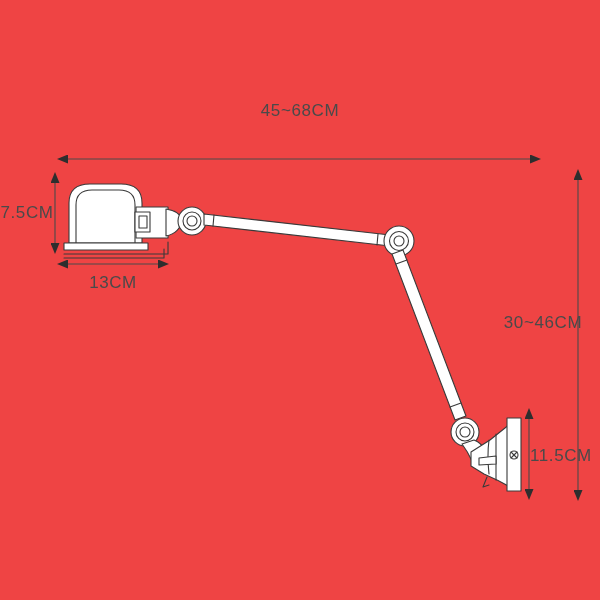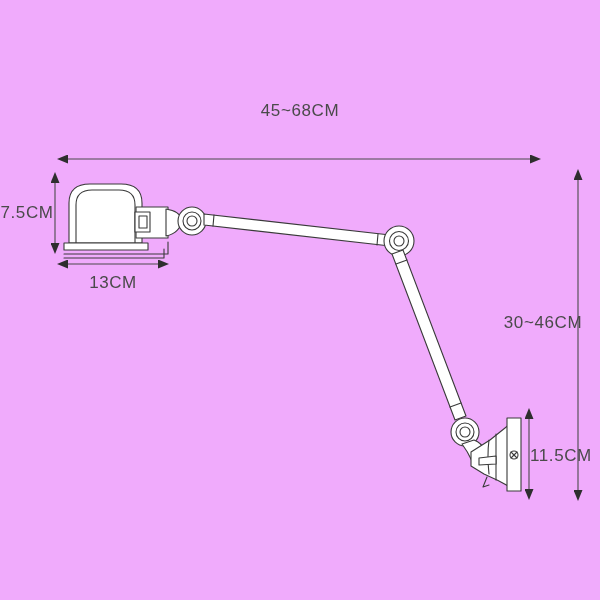--- a/index.html
+++ b/index.html
@@ -11,21 +11,21 @@
   body {
     width: 600px;
     height: 600px;
     font-family: "Liberation Sans", sans-serif;
     overflow: hidden;
   }
   #drawing-root {
     position: relative;
     width: 600px;
     height: 600px;
-    background: #f0abfc;
+    background: #ef4444;
   }
   svg#technical-drawing {
     display: block;
     width: 600px;
     height: 600px;
   }
   .dim-text {
     font-family: "Liberation Sans", sans-serif;
     font-size: 17px;
     fill: #4a4a4a;

